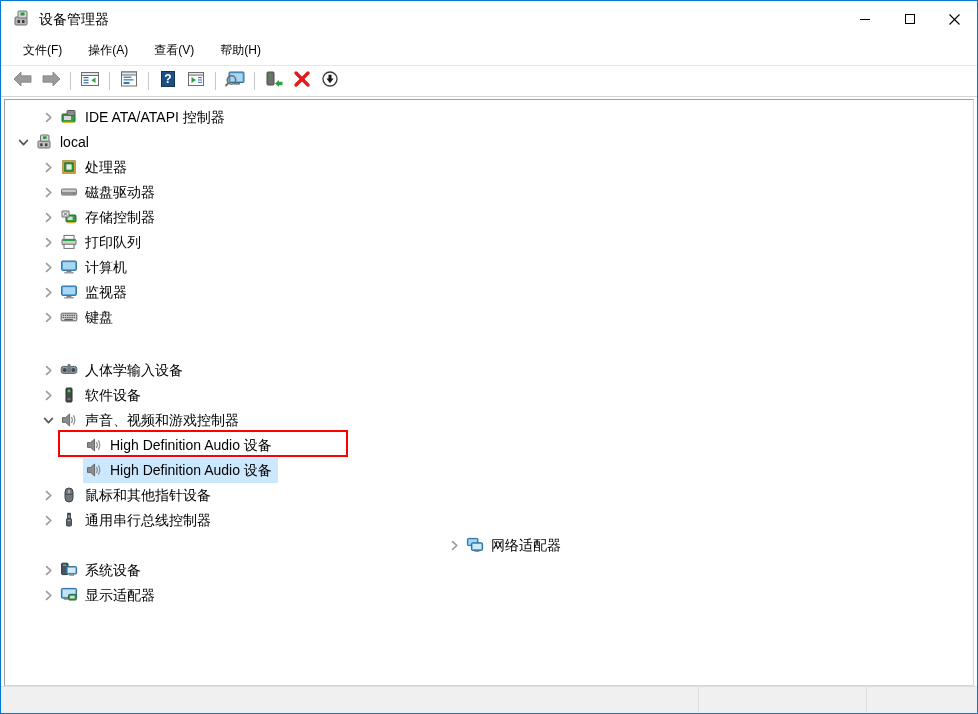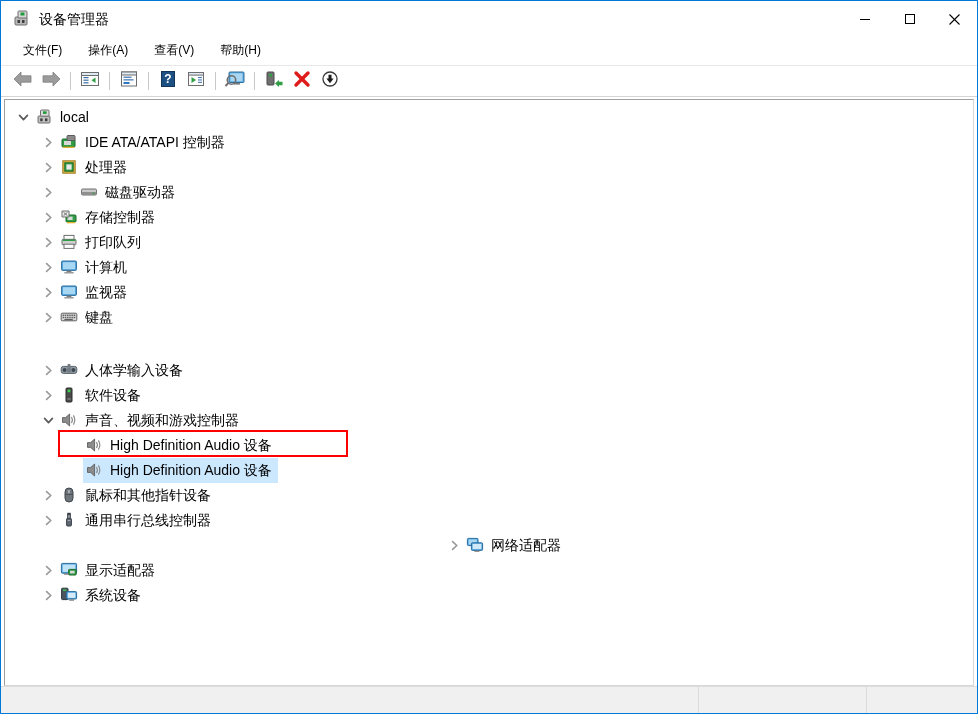--- a/index.html
+++ b/index.html
@@ -364,21 +364,37 @@
           <path d="M9 13.2 L5.4 8.4 L7.5 8.4 L7.5 4.8 L10.5 4.8 L10.5 8.4 L12.6 8.4 Z" fill="#1b1b1b"></path>
         </svg>
       </span>
     </div>
 
   </div>
 
   <div class="content-wrap">
     <div class="tree-pane" id="tree-pane">
 
-      <div class="tree-row" style="padding-left: 10px;">
+      <div class="tree-row" style="padding-left: 35px;">
+          <span class="tree-chevron">
+            <svg width="11" height="11" viewBox="0 0 11 11">
+              <path d="M3.6 1.6 L7.8 5.5 L3.6 9.4" fill="none" stroke="#9a9a9a" stroke-width="1.7" stroke-linecap="round" stroke-linejoin="round"></path>
+            </svg>
+          </span>
+          <span class="row-hit">
+            <span class="tree-icon"><svg width="18" height="18" viewBox="0 0 18 18">
+                <rect x="2" y="6" width="13" height="8" rx="1" fill="#2f9e44" stroke="#1c6b2c" stroke-width="1"></rect>
+                <rect x="4" y="8" width="7" height="4" fill="#d9d9d9"></rect>
+                <rect x="7" y="2.5" width="8" height="5" rx="1" fill="#8a8a8a" stroke="#5a5a5a" stroke-width="1"></rect>
+                <rect x="3" y="13.6" width="11" height="1.4" fill="#e0b030"></rect>
+              </svg></span>
+            <span class="tree-label">IDE ATA/ATAPI 控制器</span>
+          </span>
+        </div>
+        <div class="tree-row" style="padding-left: 10px;">
           <span class="tree-chevron">
             <svg width="11" height="11" viewBox="0 0 11 11">
               <path d="M1.6 3.4 L5.5 7.6 L9.4 3.4" fill="none" stroke="#5b5b5b" stroke-width="1.7" stroke-linecap="round" stroke-linejoin="round"></path>
             </svg>
           </span>
           <span class="row-hit">
             <span class="tree-icon"><svg width="18" height="18" viewBox="0 0 18 18">
                 <rect x="3" y="8" width="12" height="7" rx="1" fill="#c0c0c0" stroke="#6f6f6f" stroke-width="1"></rect>
                 <rect x="5.2" y="10.4" width="2.4" height="2.8" fill="#3d3d3d"></rect>
                 <rect x="10" y="10.4" width="2.4" height="2.8" fill="#3d3d3d"></rect>
@@ -389,44 +405,28 @@
           </span>
         </div>
         <div class="tree-row" style="padding-left: 35px;">
           <span class="tree-chevron">
             <svg width="11" height="11" viewBox="0 0 11 11">
               <path d="M3.6 1.6 L7.8 5.5 L3.6 9.4" fill="none" stroke="#9a9a9a" stroke-width="1.7" stroke-linecap="round" stroke-linejoin="round"></path>
             </svg>
           </span>
           <span class="row-hit">
             <span class="tree-icon"><svg width="18" height="18" viewBox="0 0 18 18">
-                <rect x="2" y="6" width="13" height="8" rx="1" fill="#2f9e44" stroke="#1c6b2c" stroke-width="1"></rect>
-                <rect x="4" y="8" width="7" height="4" fill="#d9d9d9"></rect>
-                <rect x="7" y="2.5" width="8" height="5" rx="1" fill="#8a8a8a" stroke="#5a5a5a" stroke-width="1"></rect>
-                <rect x="3" y="13.6" width="11" height="1.4" fill="#e0b030"></rect>
-              </svg></span>
-            <span class="tree-label">IDE ATA/ATAPI 控制器</span>
-          </span>
-        </div>
-        <div class="tree-row" style="padding-left: 35px;">
-          <span class="tree-chevron">
-            <svg width="11" height="11" viewBox="0 0 11 11">
-              <path d="M3.6 1.6 L7.8 5.5 L3.6 9.4" fill="none" stroke="#9a9a9a" stroke-width="1.7" stroke-linecap="round" stroke-linejoin="round"></path>
-            </svg>
-          </span>
-          <span class="row-hit">
-            <span class="tree-icon"><svg width="18" height="18" viewBox="0 0 18 18">
                 <rect x="2.8" y="2.8" width="12.4" height="12.4" fill="#e4b84a" stroke="#9c7a1e" stroke-width="1"></rect>
                 <rect x="4.8" y="4.8" width="8.4" height="8.4" fill="#2f9e44" stroke="#1c6b2c" stroke-width="1"></rect>
                 <rect x="6.4" y="6.4" width="5.2" height="5.2" fill="#e9e9e9"></rect>
               </svg></span>
             <span class="tree-label">处理器</span>
           </span>
         </div>
-        <div class="tree-row" style="padding-left: 35px; gap: 20px;">
+        <div class="tree-row" style="padding-left: 35px;">
           <span class="tree-chevron">
             <svg width="11" height="11" viewBox="0 0 11 11">
               <path d="M3.6 1.6 L7.8 5.5 L3.6 9.4" fill="none" stroke="#9a9a9a" stroke-width="1.7" stroke-linecap="round" stroke-linejoin="round"></path>
             </svg>
           </span>
           <span class="row-hit">
             <span class="tree-icon"><svg width="18" height="18" viewBox="0 0 18 18">
                 <rect x="1.5" y="6" width="15" height="6" rx="1.2" fill="#c9c9c9" stroke="#6f6f6f" stroke-width="1"></rect>
                 <rect x="1.5" y="9" width="15" height="3" rx="1.2" fill="#8f8f8f"></rect>
                 <circle cx="13.6" cy="10.4" r="0.9" fill="#2f9e44"></circle>
@@ -645,46 +645,46 @@
           </span>
         </div>
         <div class="tree-row" style="padding-left: 35px;">
           <span class="tree-chevron">
             <svg width="11" height="11" viewBox="0 0 11 11">
               <path d="M3.6 1.6 L7.8 5.5 L3.6 9.4" fill="none" stroke="#9a9a9a" stroke-width="1.7" stroke-linecap="round" stroke-linejoin="round"></path>
             </svg>
           </span>
           <span class="row-hit">
             <span class="tree-icon"><svg width="18" height="18" viewBox="0 0 18 18">
+                <rect x="1.6" y="2.2" width="6.4" height="11.4" rx="0.8" fill="#4a5560" stroke="#2c343c" stroke-width="1"></rect>
+                <rect x="3" y="3.6" width="3.4" height="1.3" fill="#39d14e"></rect>
+                <rect x="6.6" y="5.6" width="10" height="7.4" rx="1" fill="#4fa3dd" stroke="#2a6d9c" stroke-width="1"></rect>
+                <rect x="7.8" y="6.7" width="7.6" height="5.2" fill="#d5ebfa"></rect>
+                <rect x="9.2" y="13.4" width="4.8" height="1.3" fill="#7d7d7d"></rect>
+              </svg></span>
+            <span class="tree-label">系统设备</span>
+          </span>
+        </div>
+        <div class="tree-row" style="padding-left: 35px;">
+          <span class="tree-chevron">
+            <svg width="11" height="11" viewBox="0 0 11 11">
+              <path d="M3.6 1.6 L7.8 5.5 L3.6 9.4" fill="none" stroke="#9a9a9a" stroke-width="1.7" stroke-linecap="round" stroke-linejoin="round"></path>
+            </svg>
+          </span>
+          <span class="row-hit">
+            <span class="tree-icon"><svg width="18" height="18" viewBox="0 0 18 18">
                 <rect x="1.4" y="2.4" width="15.2" height="9.8" rx="1" fill="#4fa3dd" stroke="#2a6d9c" stroke-width="1"></rect>
                 <rect x="2.6" y="3.5" width="12.8" height="7.4" fill="#bfe2f7"></rect>
                 <rect x="8.6" y="8.4" width="7.6" height="5.6" rx="0.8" fill="#2f9e44" stroke="#1c6b2c" stroke-width="1"></rect>
                 <rect x="10" y="9.8" width="4.6" height="2.6" fill="#d9d9d9"></rect>
                 <rect x="4" y="12.4" width="5" height="1.3" fill="#7d7d7d"></rect>
               </svg></span>
             <span class="tree-label">显示适配器</span>
           </span>
         </div>
-        <div class="tree-row" style="padding-left: 35px;">
-          <span class="tree-chevron">
-            <svg width="11" height="11" viewBox="0 0 11 11">
-              <path d="M3.6 1.6 L7.8 5.5 L3.6 9.4" fill="none" stroke="#9a9a9a" stroke-width="1.7" stroke-linecap="round" stroke-linejoin="round"></path>
-            </svg>
-          </span>
-          <span class="row-hit">
-            <span class="tree-icon"><svg width="18" height="18" viewBox="0 0 18 18">
-                <rect x="1.6" y="2.2" width="6.4" height="11.4" rx="0.8" fill="#4a5560" stroke="#2c343c" stroke-width="1"></rect>
-                <rect x="3" y="3.6" width="3.4" height="1.3" fill="#39d14e"></rect>
-                <rect x="6.6" y="5.6" width="10" height="7.4" rx="1" fill="#4fa3dd" stroke="#2a6d9c" stroke-width="1"></rect>
-                <rect x="7.8" y="6.7" width="7.6" height="5.2" fill="#d5ebfa"></rect>
-                <rect x="9.2" y="13.4" width="4.8" height="1.3" fill="#7d7d7d"></rect>
-              </svg></span>
-            <span class="tree-label">系统设备</span>
-          </span>
-        </div>
         <div class="annot-box" id="annot-box" style="left: 53px; top: 330px; width: 290px; height: 27px; border-color: rgb(255, 0, 0);"></div>
     </div>
   </div>
 
   <div class="statusbar">
     <div class="status-cell main"></div>
     <div class="status-cell mid"></div>
     <div class="status-cell end"></div>
   </div>
 

